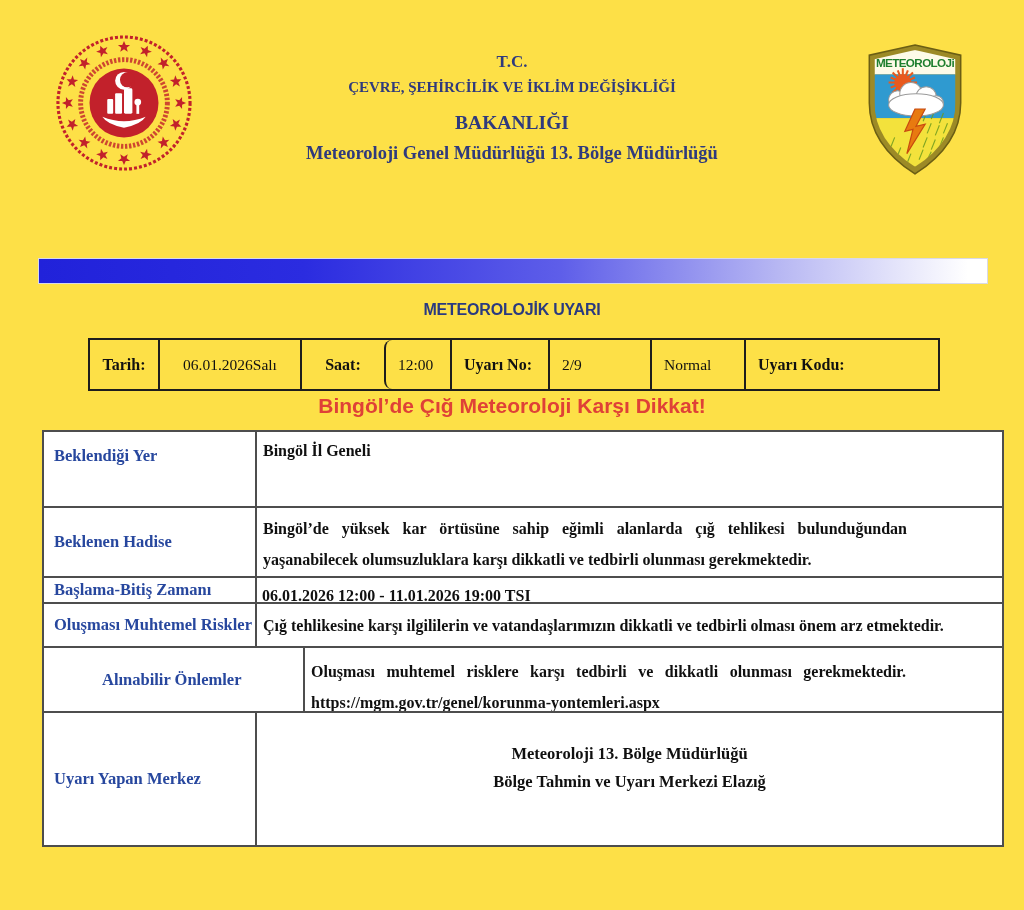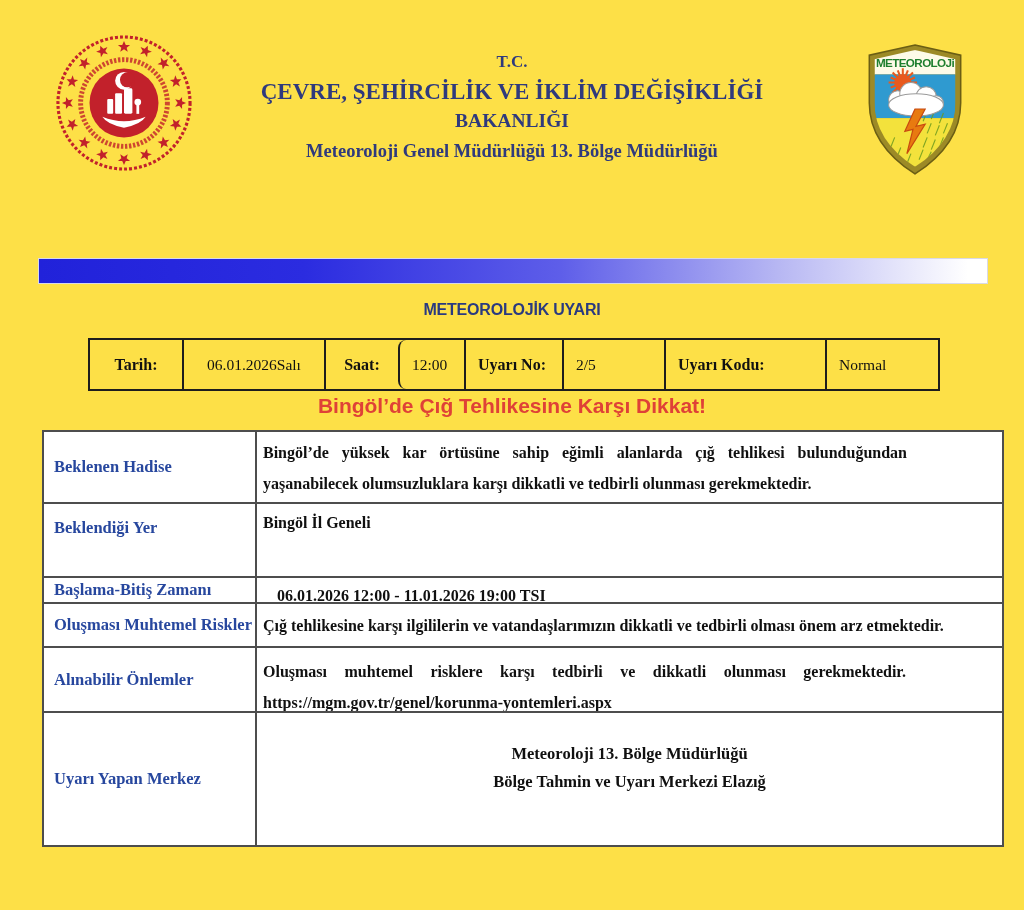--- a/index.html
+++ b/index.html
@@ -20,21 +20,21 @@
     width: 138px; height: 138px;
   }
   .header-text {
     position: absolute;
     left: 200px; right: 200px; top: 52px;
     text-align: center;
     color: #2f3a7d;
     font-weight: bold;
   }
   .ht-line1 { font-size: 17px; margin-bottom: 7px; }
-  .ht-line2 { font-size: 23px; margin-bottom: 5px; }
+  .ht-line2 { font-size: 15px; margin-bottom: 16px; }
   .ht-line3 { font-size: 19.5px; margin-bottom: 9px; }
   .ht-line4 { font-size: 18.5px; }
   .shield-logo {
     position: absolute;
     left: 864px; top: 44px;
     width: 102px; height: 132px;
   }
 
   
   .gradient-bar {
@@ -70,23 +70,23 @@
   .info-cell {
     border-left: 2px solid #1d1d1d;
     display: flex;
     align-items: center;
     justify-content: center;
     height: 100%;
   }
   .info-cell:first-child { border-left: none; }
   .info-cell.label { font-weight: bold; }
   .info-cell.left { justify-content: flex-start; padding-left: 12px; }
-  .c-tarih  { width: 92px; }
+  .c-tarih  { width: 68px; }
   .c-date   { width: 142px; flex-direction: row; line-height: 1.25; font-size: 15.5px; }
-  .c-saat   { width: 74px; }
+  .c-saat   { width: 84px; }
   .c-time   { width: 66px; font-size: 15.5px; border-radius: 8px; }
   .c-uyno   { width: 98px; }
   .c-unoval { width: 102px; font-size: 15.5px; }
   .c-ukodu  { width: 161px; }
   .c-ukval  { width: 94px; font-size: 15.5px; }
 
   
   .headline {
     position: absolute;
     left: 0; right: 0; top: 394px;
@@ -123,31 +123,31 @@
     flex: 1;
     font-weight: bold;
     font-size: 16px;
     color: #101010;
     overflow: hidden;
   }
   .r-hadise   { height: 70px; }
   .r-yer      { height: 74px; }
   .r-zaman    { height: 26px; }
   .r-riskler  { height: 44px; }
-  .r-onlemler { height: 65px; }
+  .r-onlemler { height: 65px; padding-left: 48px; }
   .r-merkez   { height: 134px; }
 
   .r-hadise .d-content {
     padding: 5px 95px 0 6px;
     text-align: justify;
     line-height: 31px;
   }
   .r-yer .d-label { align-items: flex-start; padding-top: 12px; }
   .r-yer .d-content { padding: 10px 8px 0 6px; }
-  .r-zaman .d-content { display: flex; align-items: center; padding-left: 20px; margin-top: 12px; }
+  .r-zaman .d-content { display: flex; align-items: center; padding-left: 5px; margin-top: 12px; }
   .r-riskler .d-content {
     display: flex; align-items: center;
   }
   .r-riskler .d-content > div {
     width: 100%;
     padding: 0 2px 0 6px;
     text-align: justify;
     line-height: 25px;
   }
   .r-onlemler .d-content { padding: 8px 8px 0 6px; line-height: 31px; }
@@ -270,37 +270,37 @@
 
   <div class="info-table">
     <div class="info-cell label c-tarih">Tarih:</div>
     <div class="info-cell c-date">
       <div>06.01.2026</div>
       <div>Salı</div>
     </div>
     <div class="info-cell label c-saat">Saat:</div>
     <div class="info-cell left c-time">12:00</div>
     <div class="info-cell label left c-uyno">Uyarı No:</div>
-    <div class="info-cell left c-unoval">2/5</div>
+    <div class="info-cell left c-unoval">2/9</div>
+    <div class="info-cell left c-ukval">Normal</div>
     <div class="info-cell label left c-ukodu">Uyarı Kodu:</div>
-    <div class="info-cell left c-ukval">Normal</div>
   </div>
 
-  <div class="headline">Bingöl’de Çığ Tehlikesine Karşı Dikkat!</div>
+  <div class="headline">Bingöl’de Çığ Meteoroloji Karşı Dikkat!</div>
 
   <div class="detail-table">
+
+    <div class="d-row r-yer">
+      <div class="d-label">Beklendiği Yer</div>
+      <div class="d-content">Bingöl İl Geneli</div>
+    </div>
 
     <div class="d-row r-hadise">
       <div class="d-label">Beklenen Hadise</div>
       <div class="d-content">Bingöl’de yüksek kar örtüsüne sahip eğimli alanlarda çığ tehlikesi bulunduğundan yaşanabilecek olumsuzluklara karşı dikkatli ve tedbirli olunması gerekmektedir.</div>
-    </div>
-
-    <div class="d-row r-yer">
-      <div class="d-label">Beklendiği Yer</div>
-      <div class="d-content">Bingöl İl Geneli</div>
     </div>
 
     <div class="d-row r-zaman">
       <div class="d-label">Başlama-Bitiş Zamanı</div>
       <div class="d-content">06.01.2026 12:00 - 11.01.2026 19:00 TSİ</div>
     </div>
 
     <div class="d-row r-riskler">
       <div class="d-label">Oluşması Muhtemel Riskler</div>
       <div class="d-content">

